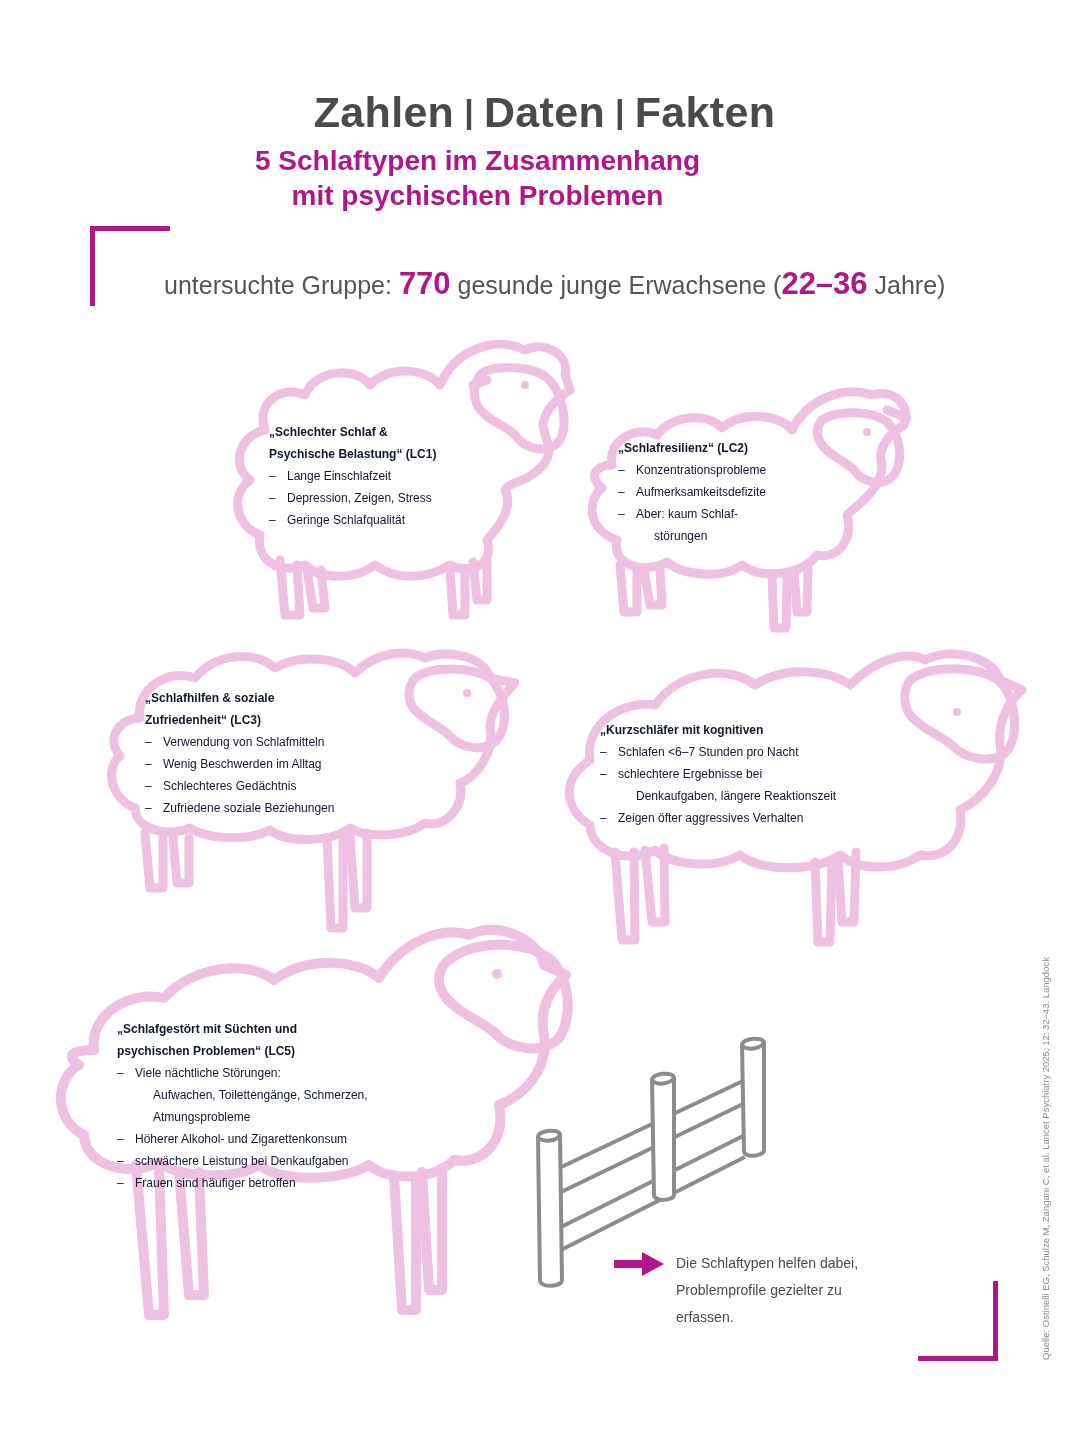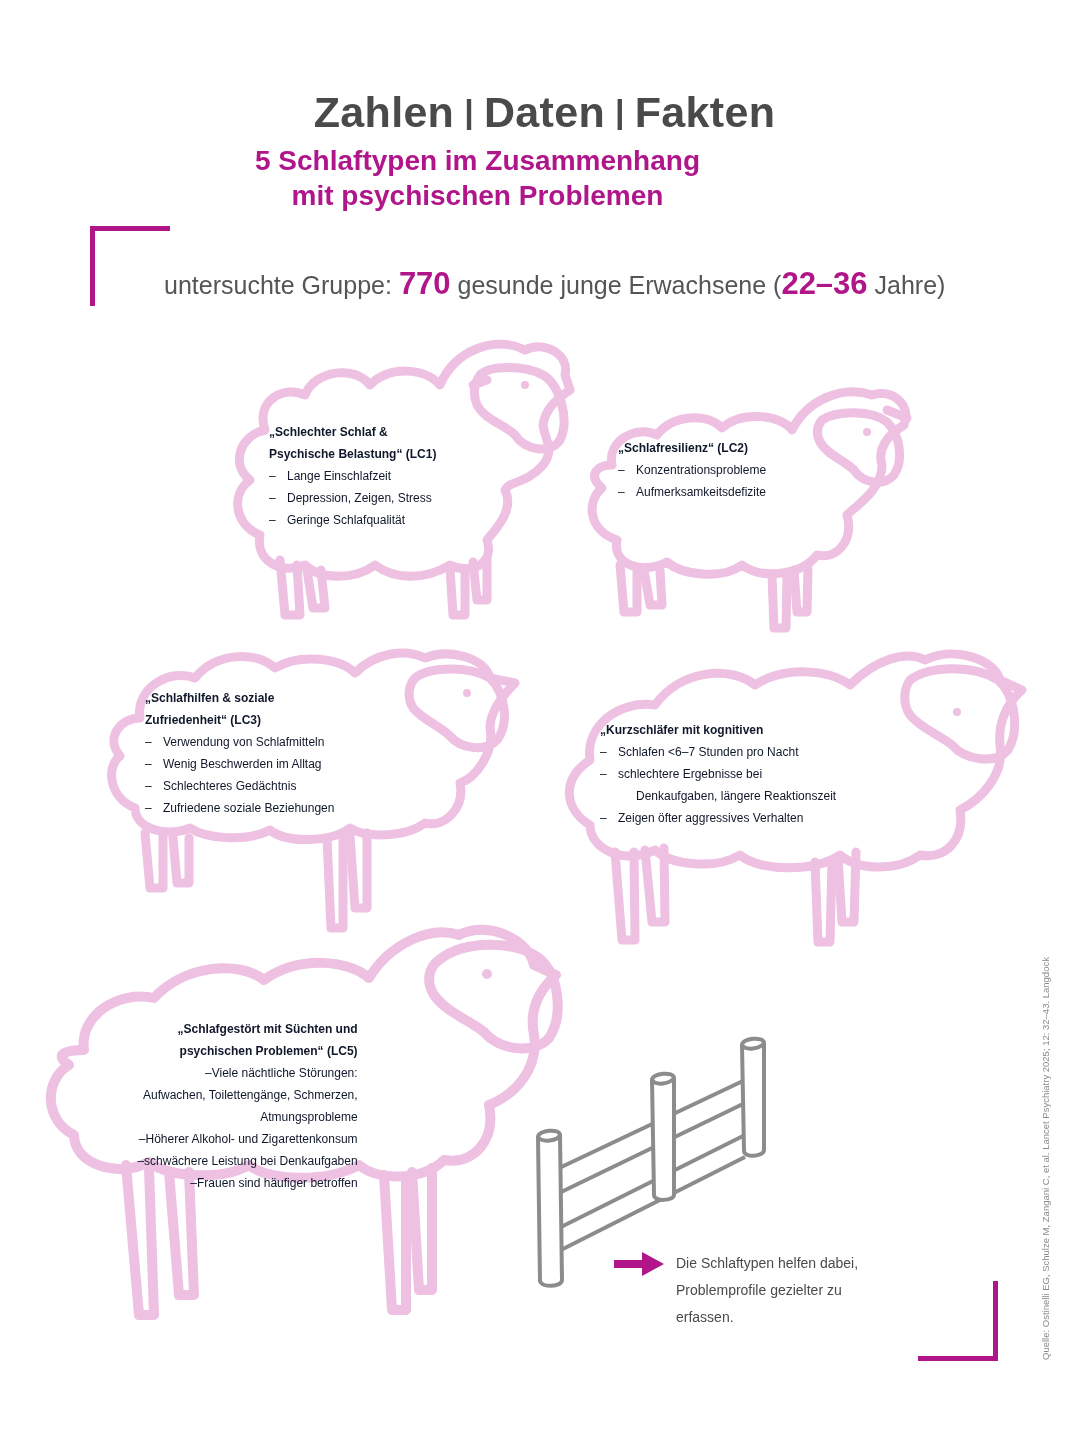--- a/index.html
+++ b/index.html
@@ -71,20 +71,21 @@
     <circle cx="285" cy="52" r="4" fill="#eec0e2" stroke="none"></circle>
     <path d="M38,185 L42,232 L55,232 L55,188"></path>
     <path d="M62,190 L68,225 L80,225 L78,190"></path>
     <path d="M190,195 L192,248 L204,248 L205,195"></path>
     <path d="M212,190 L215,232 L225,232 L226,188"></path>
   </svg>
   <div class="sheep-text" style="left:36px; top:57px;">
     <div class="h">„Schlafresilienz“ (LC2)</div>
     <div class="li">Konzentrationsprobleme</div>
     <div class="li">Aufmerksamkeitsdefizite</div>
+    <div class="li"><span>Aber: kaum Schlaf-</span><br><span style="padding-left:18px;">störungen</span></div>
   </div>
 </div>
 
 <div class="sheep" style="left:105px; top:638px; width:420px; height:300px;">
   <svg width="420" height="300" viewBox="0 0 420 300" fill="none" stroke="#eec0e2" stroke-width="9" stroke-linejoin="round" stroke-linecap="round">
     <path d="M35,80 C30,50 65,30 90,40 C110,15 150,12 170,30 C195,15 235,20 250,35 C270,15 300,10 320,20 C345,10 380,20 385,40 L410,45 C395,60 385,75 385,90 C390,115 370,140 355,145 C360,170 340,190 320,185 C300,200 260,200 245,190 C225,205 180,205 165,192 C140,205 100,200 85,190 C60,200 30,190 30,170 C5,160 0,130 15,118 C0,100 15,80 35,80 Z"></path>
     <path d="M310,40 C325,28 365,28 385,40 C400,55 405,85 392,102 C380,115 355,110 345,98 C335,88 318,82 308,70 C302,60 303,48 310,40 Z"></path>
     <circle cx="362" cy="55" r="4" fill="#eec0e2" stroke="none"></circle>
     <path d="M40,195 L45,250 L58,250 L58,198"></path>
     <path d="M68,200 L72,245 L84,245 L84,200"></path>
@@ -112,21 +113,21 @@
     <path d="M278,218 L282,282 L294,282 L296,212"></path>
   </svg>
   <div class="sheep-text" style="left:40px; top:79px;">
     <div class="h">„Kurzschläfer mit kognitiven</div>
     <div class="li">Schlafen &lt;6–7 Stunden pro Nacht</div>
     <div class="li"><span>schlechtere Ergebnisse bei</span><br><span style="padding-left:18px;">Denkaufgaben, längere Reaktionszeit</span></div>
     <div class="li">Zeigen öfter aggressives Verhalten</div>
   </div>
 </div>
 
-<div class="sheep" style="left:44px; top:910px; width:520px; height:425px;text-align:right;">
+<div class="sheep" style="left:54px; top:910px; width:520px; height:425px;">
   <svg width="520" height="425" viewBox="0 0 520 425" fill="none" stroke="#eec0e2" stroke-width="10" stroke-linejoin="round" stroke-linecap="round">
     <path d="M40,140 C35,105 75,80 110,88 C140,55 195,50 220,70 C255,45 305,50 325,68 C345,35 385,15 415,25 C445,10 485,30 490,55 L512,65 C495,80 485,100 490,125 C495,160 470,185 445,195 C452,230 430,255 400,250 C380,270 335,272 315,255 C285,272 225,272 205,255 C180,270 125,268 105,252 C75,268 30,255 30,225 C0,210 0,170 25,155 C10,145 20,140 40,140 Z"></path>
     <path d="M395,50 C420,30 470,30 495,48 C515,65 520,105 505,128 C490,145 455,140 440,122 C425,110 402,102 390,85 C382,72 384,58 395,50 Z"></path>
     <circle cx="443" cy="64" r="5" fill="#eec0e2" stroke="none"></circle>
     <path d="M82,255 L95,405 L110,405 L105,258"></path>
     <path d="M125,262 L135,385 L150,385 L145,262"></path>
     <path d="M340,265 L348,400 L362,400 L362,268"></path>
     <path d="M368,262 L375,380 L388,380 L388,258"></path>
   </svg>
   <div class="sheep-text" style="left:63px; top:108px;">

